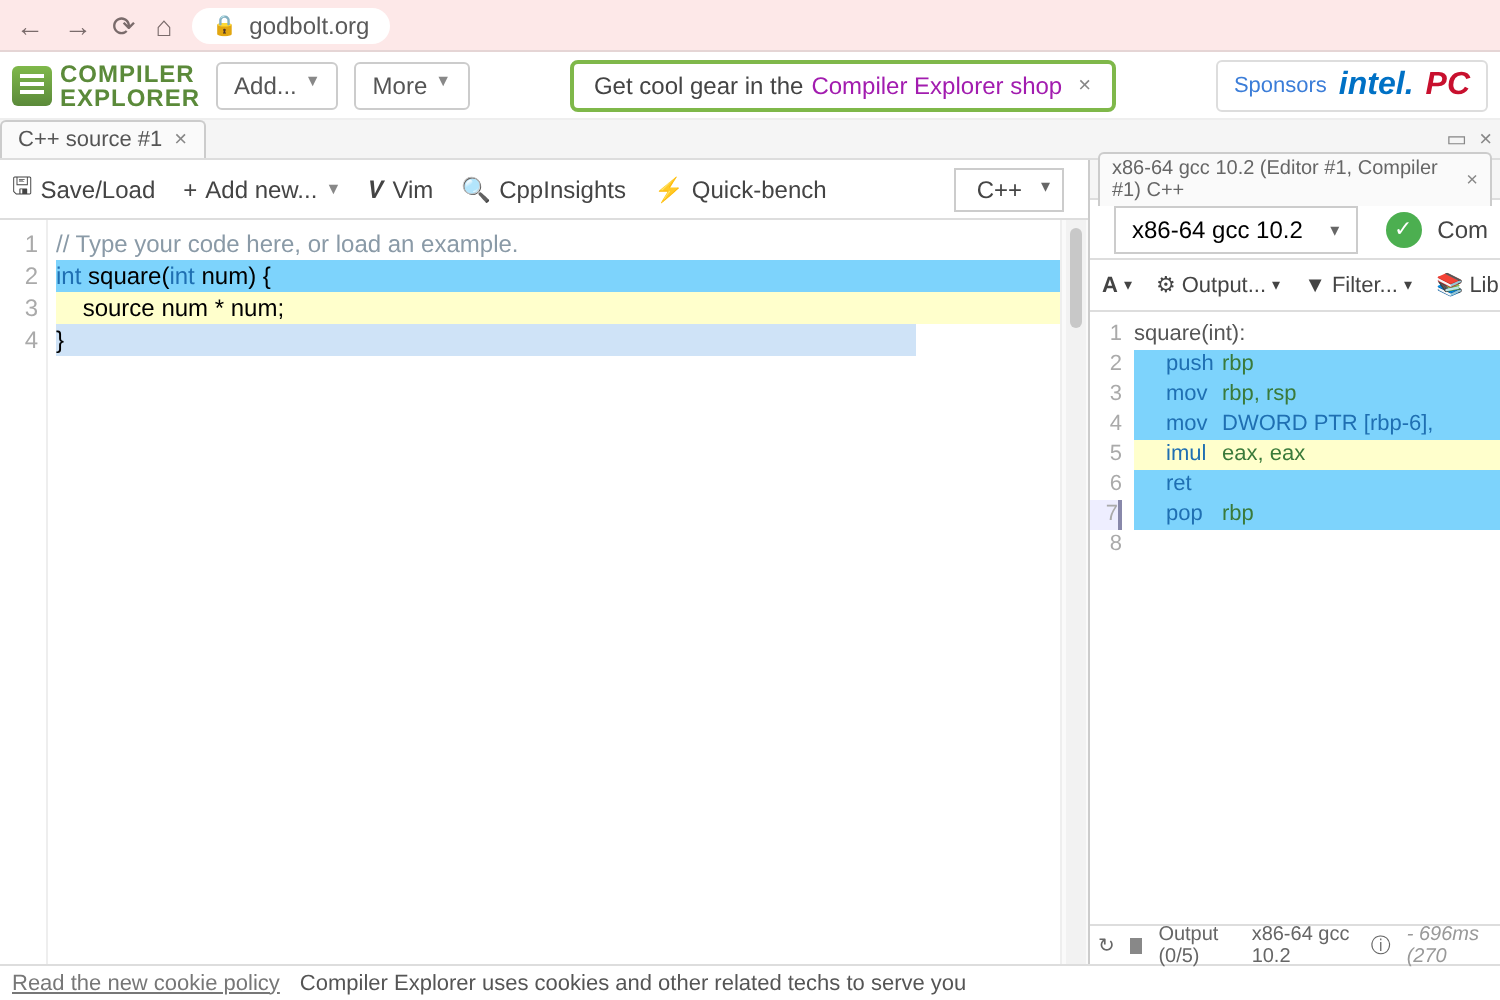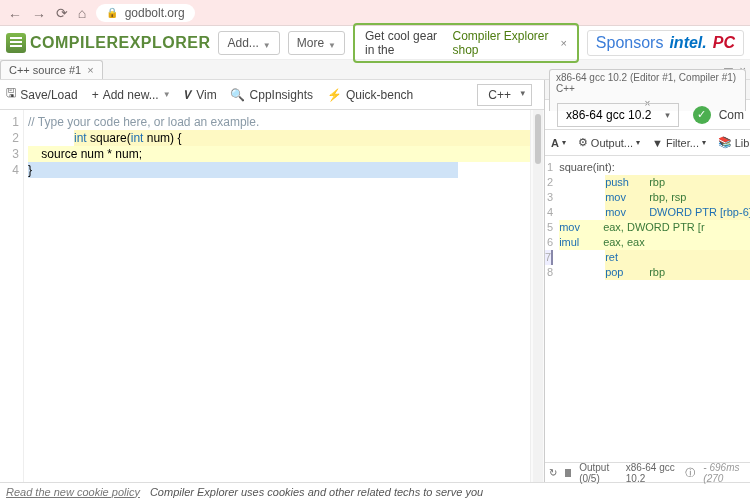--- a/index.html
+++ b/index.html
@@ -7,29 +7,29 @@
 
 .browser-bar { height: 26px; background: #fde8e8; display: flex; align-items: center; padding: 0 8px; gap: 10px; border-bottom: 1px solid #e5d5d5; }
 .browser-bar .nav-ico { color: #7a6b6b; font-size: 14px; }
 .url-box { display: flex; align-items: center; gap: 6px; background: #fff; border-radius: 12px; padding: 2px 10px; color: #5a5a5a; }
 .url-box .lock { font-size: 10px; }
 
 .topbar { height: 34px; display: flex; align-items: center; padding: 0 6px; gap: 8px; border-bottom: 1px solid #eee; }
 .logo { display: flex; align-items: center; gap: 4px; font-weight: 800; color: #5b8a3a; font-size: 12px; line-height: 1; }
 .logo-ico { width: 20px; height: 20px; background: linear-gradient(#7fb84a,#5b8a3a); border-radius: 3px; position: relative; }
 .logo-ico::before { content:""; position:absolute; left:4px; top:4px; width:12px; height:2px; background:#fff; box-shadow:0 4px 0 #fff, 0 8px 0 #fff; }
-.logo-txt { display:flex; flex-direction:row; font-size:16px; letter-spacing:0.5px; }
-.dd-btn { background:#fff; border:1px solid #ccc; border-radius:3px; padding:4px 8px; color:#555; display:flex; align-items:flex-end; gap:4px; cursor:pointer; }
+.logo-txt { display:flex; flex-direction:column; font-size:12px; letter-spacing:0.5px; }
+.dd-btn { background:#fff; border:1px solid #ccc; border-radius:3px; padding:4px 8px; color:#555; display:flex; align-items:flex-start; gap:4px; cursor:pointer; }
 .dd-btn .caret { font-size:8px; color:#888; }
 .banner { flex:1; display:flex; justify-content:center; }
 .banner-inner { border:2px solid #7fb84a; border-radius:4px; padding:4px 10px; display:flex; align-items:center; gap:4px; color:#444; }
-.banner-inner a { color:#4d7c0f; }
+.banner-inner a { color:#a21caf; }
 .banner-close { color:#888; margin-left:4px; font-size:11px; }
 .sponsors { display:flex; align-items:center; gap:6px; border:1px solid #ddd; border-radius:3px; padding:3px 8px; }
-.sponsors-label { color:#3b7dd8; font-size:16px; }
+.sponsors-label { color:#3b7dd8; font-size:11px; }
 .intel { color:#0071c5; font-weight:700; font-size:16px; font-style:italic; }
 .pco { color:#c8102e; font-weight:700; font-size:16px; font-style:italic; }
 
 .tabstrip { height:20px; background:#f5f5f5; border-bottom:1px solid #ddd; display:flex; align-items:stretch; font-size:11px; }
 .src-tab { border:1px solid #ccc; border-bottom:none; background:#fafafa; padding:2px 8px; display:flex; align-items:center; gap:6px; border-radius:3px 3px 0 0; color:#555; }
 .tab-x { color:#888; cursor:pointer; }
 .tabstrip-right { margin-left:auto; display:flex; align-items:center; gap:6px; padding-right:4px; color:#888; }
 
 .panes { display:flex; height:calc(500px - 26px - 34px - 20px - 18px); }
 .pane-left { width:545px; border-right:1px solid #ccc; display:flex; flex-direction:column; }
@@ -40,53 +40,53 @@
 .toolbar .tbtn .ico { font-size:12px; }
 .lang-dd { margin-left:auto; border:1px solid #ccc; padding:3px 20px 3px 10px; position:relative; margin-right:6px; }
 .lang-dd::after { content:"▾"; position:absolute; right:6px; color:#666; font-size:9px; }
 
 .editor { flex:1; display:flex; font-family: Consolas, Menlo, monospace; font-size:12px; overflow:hidden; position:relative; }
 .gutter { width:24px; background:#fff; color:#aaa; text-align:right; padding:4px 4px 0 0; border-right:1px solid #eee; }
 .gutter div { height:16px; line-height:16px; }
 .code-area { flex:1; padding:4px 0 0 4px; position:relative; }
 .code-line { height:16px; line-height:16px; white-space:pre; position:relative; }
 .hl-yellow { background:#ffffcc; }
-.hl-cyan { background:#fef9c3;margin-left:46px; }
+.hl-cyan { background:#7dd3fc; }
 .sel-blue { background:#cfe3f7; }
 .c-comment { color:#8a9aa7; }
 .c-type { color:#1f6fb2; }
 .scrollbar-v { position:absolute; right:1px; top:0; bottom:0; width:10px; background:#f2f2f2; }
 .scrollbar-v::before { content:""; position:absolute; top:4px; left:2px; width:6px; height:50px; background:#c8c8c8; border-radius:3px; }
 .minimap { width:14px; background:#fafafa; border-left:1px solid #eee; }
 
 .r-tabstrip { height:20px; background:#f5f5f5; border-bottom:1px solid #ddd; display:flex; align-items:center; font-size:10px; color:#666; padding:0 4px; }
-.r-tab { border:1px solid #ccc; border-bottom:none; background:#fafafa; padding:2px 6px; display:flex; align-items:center; gap:4px; border-radius:3px 3px 0 0;flex-direction:column; }
+.r-tab { border:1px solid #ccc; border-bottom:none; background:#fafafa; padding:2px 6px; display:flex; align-items:center; gap:4px; border-radius:3px 3px 0 0; }
 
 .r-head { height:30px; border-bottom:1px solid #ddd; display:flex; align-items:center; padding:0 6px; gap:8px; }
 .compiler-dd { flex:1; border:1px solid #ccc; padding:4px 8px; display:flex; align-items:center; justify-content:space-between; margin:0 6px; }
 .ok-badge { width:18px; height:18px; border-radius:50%; background:#4caf50; color:#fff; display:flex; align-items:center; justify-content:center; font-size:11px; }
 
 .r-tools { height:26px; border-bottom:1px solid #ddd; display:flex; align-items:center; padding:0 6px; gap:12px; font-size:11px; color:#444; overflow:hidden; }
 .r-tools .rtb { display:flex; align-items:center; gap:3px; cursor:pointer; white-space:nowrap; }
 
 .asm-editor { flex:1; display:flex; font-family: Consolas, Menlo, monospace; font-size:11px; overflow:hidden; }
 .asm-gutter { width:20px; color:#aaa; text-align:right; padding:4px 4px 0 0; }
 .asm-gutter div { height:15px; line-height:15px; }
 .asm-gutter .cursor-ln { background:#eef; border-right:2px solid #88a; }
 .asm-code { flex:1; padding:4px 0 0 2px; }
 .asm-line { height:15px; line-height:15px; white-space:pre; }
-.a-mn { color:#1f6fb2; display:inline-block; width:44px; padding-left:0; }
+.a-mn { color:#1f6fb2; display:inline-block; width:44px; padding-left:16px; }
 .a-reg { color:#3a7a3a; }
 .a-mem { color:#1f6fb2; }
 .a-lbl { color:#555; }
 
 .r-status { height:20px; border-top:1px solid #ddd; display:flex; align-items:center; padding:0 4px; gap:8px; font-size:10px; color:#666; }
 .r-status .sq { width:8px; height:8px; background:#888; }
 
-.cookie-bar { height:18px; border-top:1px solid #ddd; display:flex; align-items:center; padding:0 6px; font-size:11px; color:#555; gap:10px; overflow:hidden;font-style:italic; }
+.cookie-bar { height:18px; border-top:1px solid #ddd; display:flex; align-items:center; padding:0 6px; font-size:11px; color:#555; gap:10px; overflow:hidden; }
 .cookie-bar .policy { text-decoration:underline; color:#777; }
 </style>
 </head>
 <body>
 
 <div class="browser-bar">
   <span class="nav-ico">←</span>
   <span class="nav-ico">→</span>
   <span class="nav-ico">⟳</span>
   <span class="nav-ico">⌂</span>
@@ -226,21 +226,20 @@
           <div>5</div>
           <div>6</div>
           <div class="cursor-ln">7</div>
           <div>8</div>
       </div>
       <div class="asm-code">
         <div class="asm-line"><span class="a-lbl">square(int):</span></div>
         <div class="asm-line hl-cyan"><span class="a-mn">push</span><span class="a-reg">rbp</span></div>
         <div class="asm-line hl-cyan"><span class="a-mn">mov</span><span class="a-reg">rbp, rsp</span></div>
         <div class="asm-line hl-cyan"><span class="a-mn">mov</span><span class="a-mem">DWORD PTR [rbp-6],</span></div>
-        <div class="asm-line hl-yellow"><span class="a-mn">mov</span><span class="a-reg">eax, DWORD PTR [r</span></div>
         <div class="asm-line hl-yellow"><span class="a-mn">imul</span><span class="a-reg">eax, eax</span></div>
         <div class="asm-line hl-cyan"><span class="a-mn">ret</span><span></span></div>
         <div class="asm-line hl-cyan"><span class="a-mn">pop</span><span class="a-reg">rbp</span></div>
       </div>
     </div>
     <div class="r-status">
       <span>↻</span>
       <span class="sq"></span>
       <span>Output (0/5)</span>
       <span>x86-64 gcc 10.2</span>

